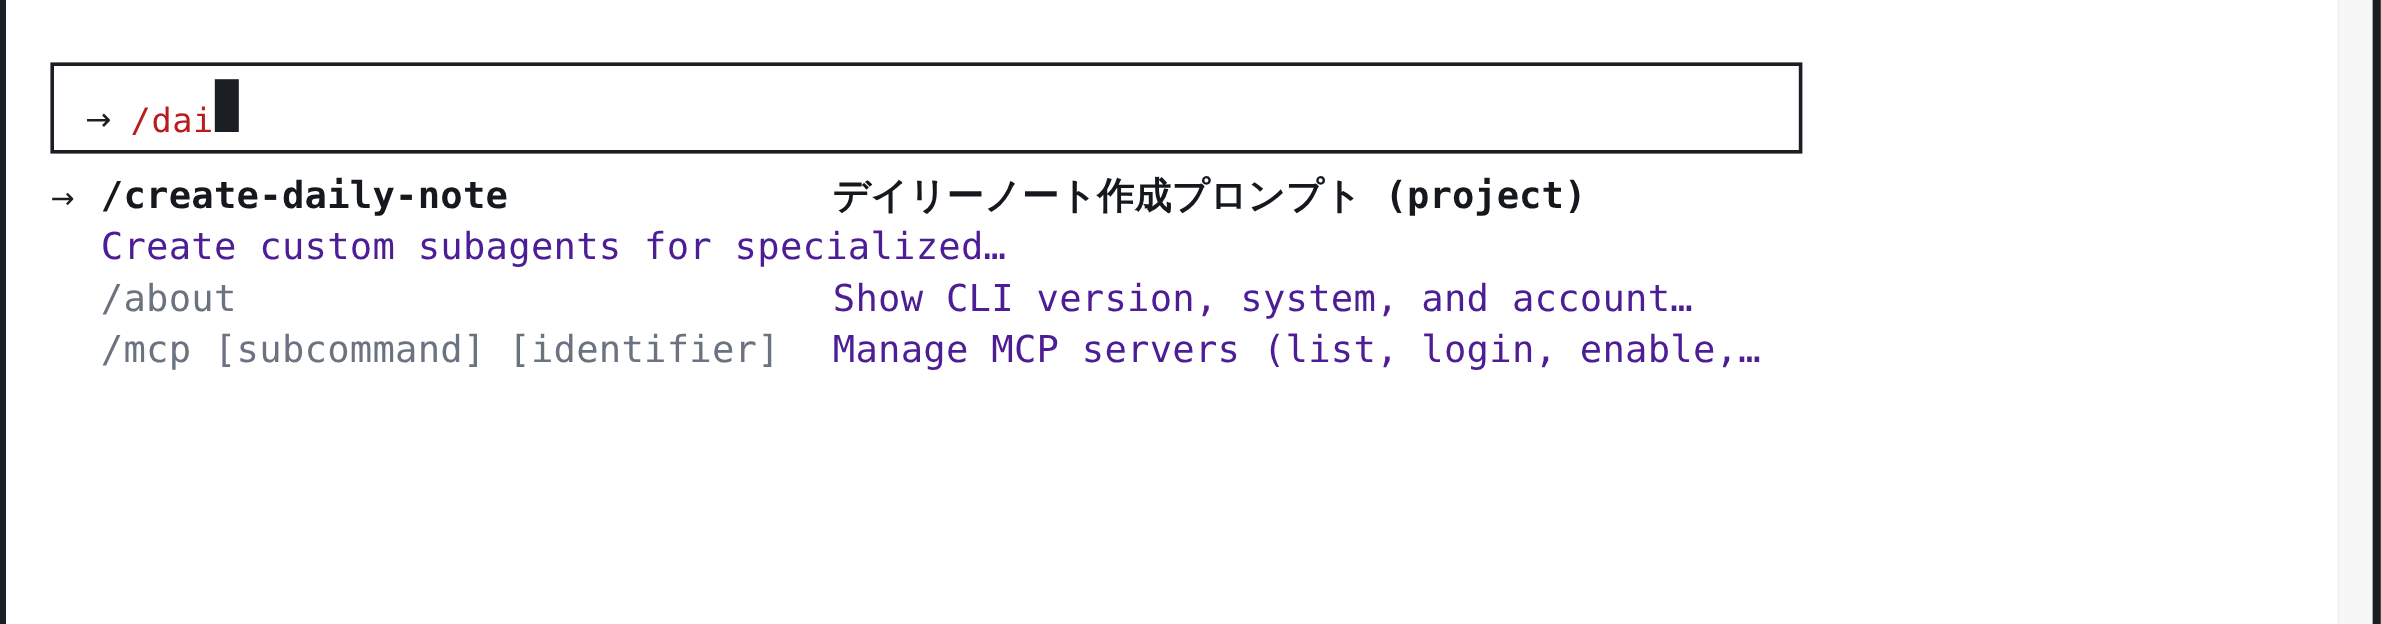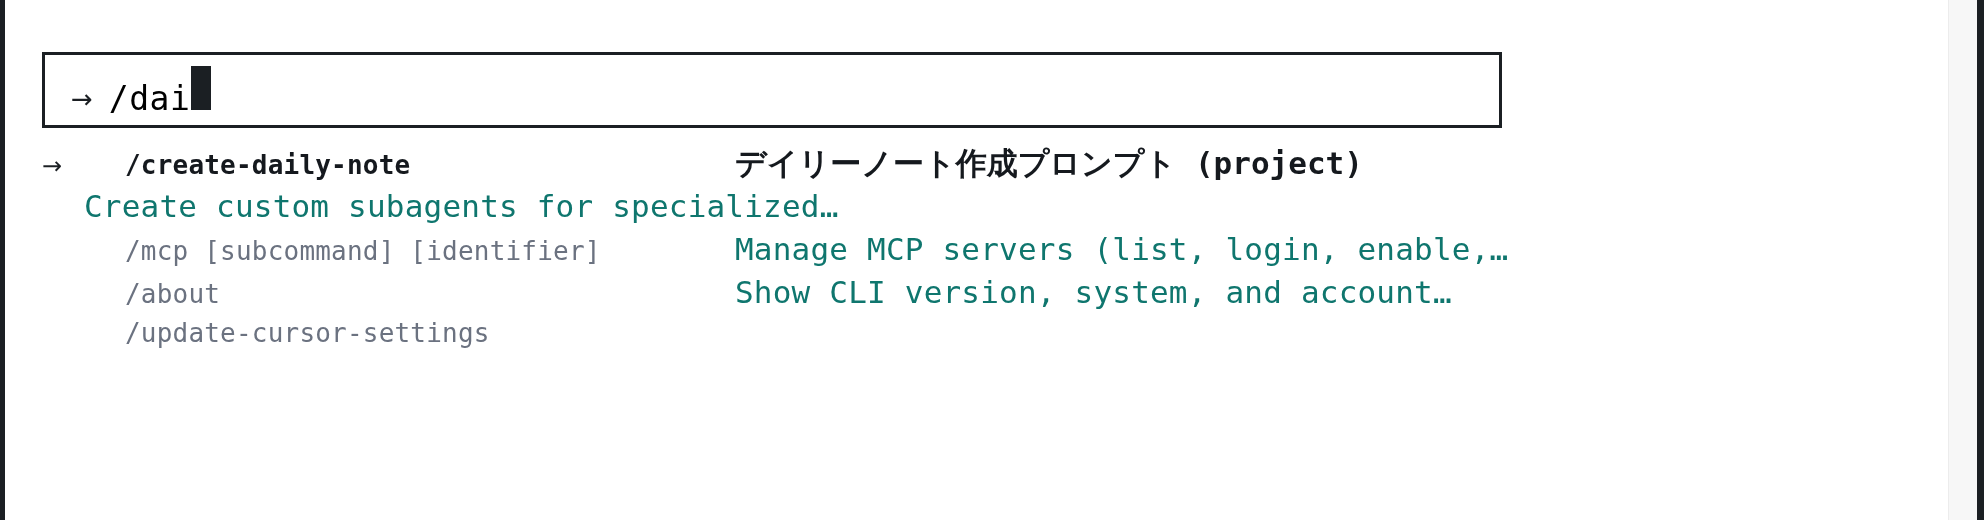--- a/index.html
+++ b/index.html
@@ -73,22 +73,22 @@
   }
   .prompt-arrow {
     font-size: 26px;
     color: #1b1f23;
     line-height: 1;
     margin-right: 16px;
     font-family: "DejaVu Sans", "Liberation Sans", sans-serif;
     transform: translateY(-2px);
   }
   #prompt-text {
-    font-size: 33px;
-    color: #000000;
+    font-size: 28px;
+    color: #b91c1c;
     letter-spacing: 0.5px;
     line-height: 1;
   }
   #prompt-cursor {
     display: inline-block;
     width: 20px;
     height: 44px;
     background: #1b1f23;
     vertical-align: -8px;
     margin-left: 1px;
@@ -111,30 +111,29 @@
     width: 42px;
     flex: 0 0 42px;
     font-size: 24px;
     color: #1b1f23;
     font-family: "DejaVu Sans", "Liberation Sans", sans-serif;
     line-height: 1;
   }
   .row-command {
     width: 610px;
     flex: 0 0 610px;
-    font-size: 26px;
+    font-size: 31px;
     line-height: 1;
     color: #6b7280;
     letter-spacing: 0.2px;
-    margin-left: 41px;
   }
   .row-desc {
     font-size: 31px;
     line-height: 1;
-    color: #0f766e;
+    color: #4c1d95;
     letter-spacing: 0.2px;
   }
   .suggestion-row.selected .row-command,
   .suggestion-row.selected .row-desc {
     color: #15191e;
     font-weight: bold;
   }
   .suggestion-row.selected .row-desc {
     letter-spacing: 0;
   }
@@ -165,30 +164,29 @@
         <span class="row-desc">デイリーノート作成プロンプト (project)</span>
       </div>
 
       <div class="suggestion-row">
         <span class="row-marker"></span>
         <span class="row-desc">Create custom subagents for specialized…</span>
       </div>
 
       <div class="suggestion-row">
         <span class="row-marker"></span>
+        <span class="row-command">/about</span>
+        <span class="row-desc">Show CLI version, system, and account…</span>
+      </div>
+
+      <div class="suggestion-row">
+        <span class="row-marker"></span>
         <span class="row-command">/mcp [subcommand] [identifier]</span>
         <span class="row-desc">Manage MCP servers (list, login, enable,…</span>
       </div>
 
       <div class="suggestion-row">
         <span class="row-marker"></span>
-        <span class="row-command">/about</span>
-        <span class="row-desc">Show CLI version, system, and account…</span>
-      </div>
-
-      <div class="suggestion-row">
-        <span class="row-marker"></span>
-        <span class="row-command">/update-cursor-settings</span>
       </div>
 
     </div>
   </div>
 </div>
 
 </body></html>

